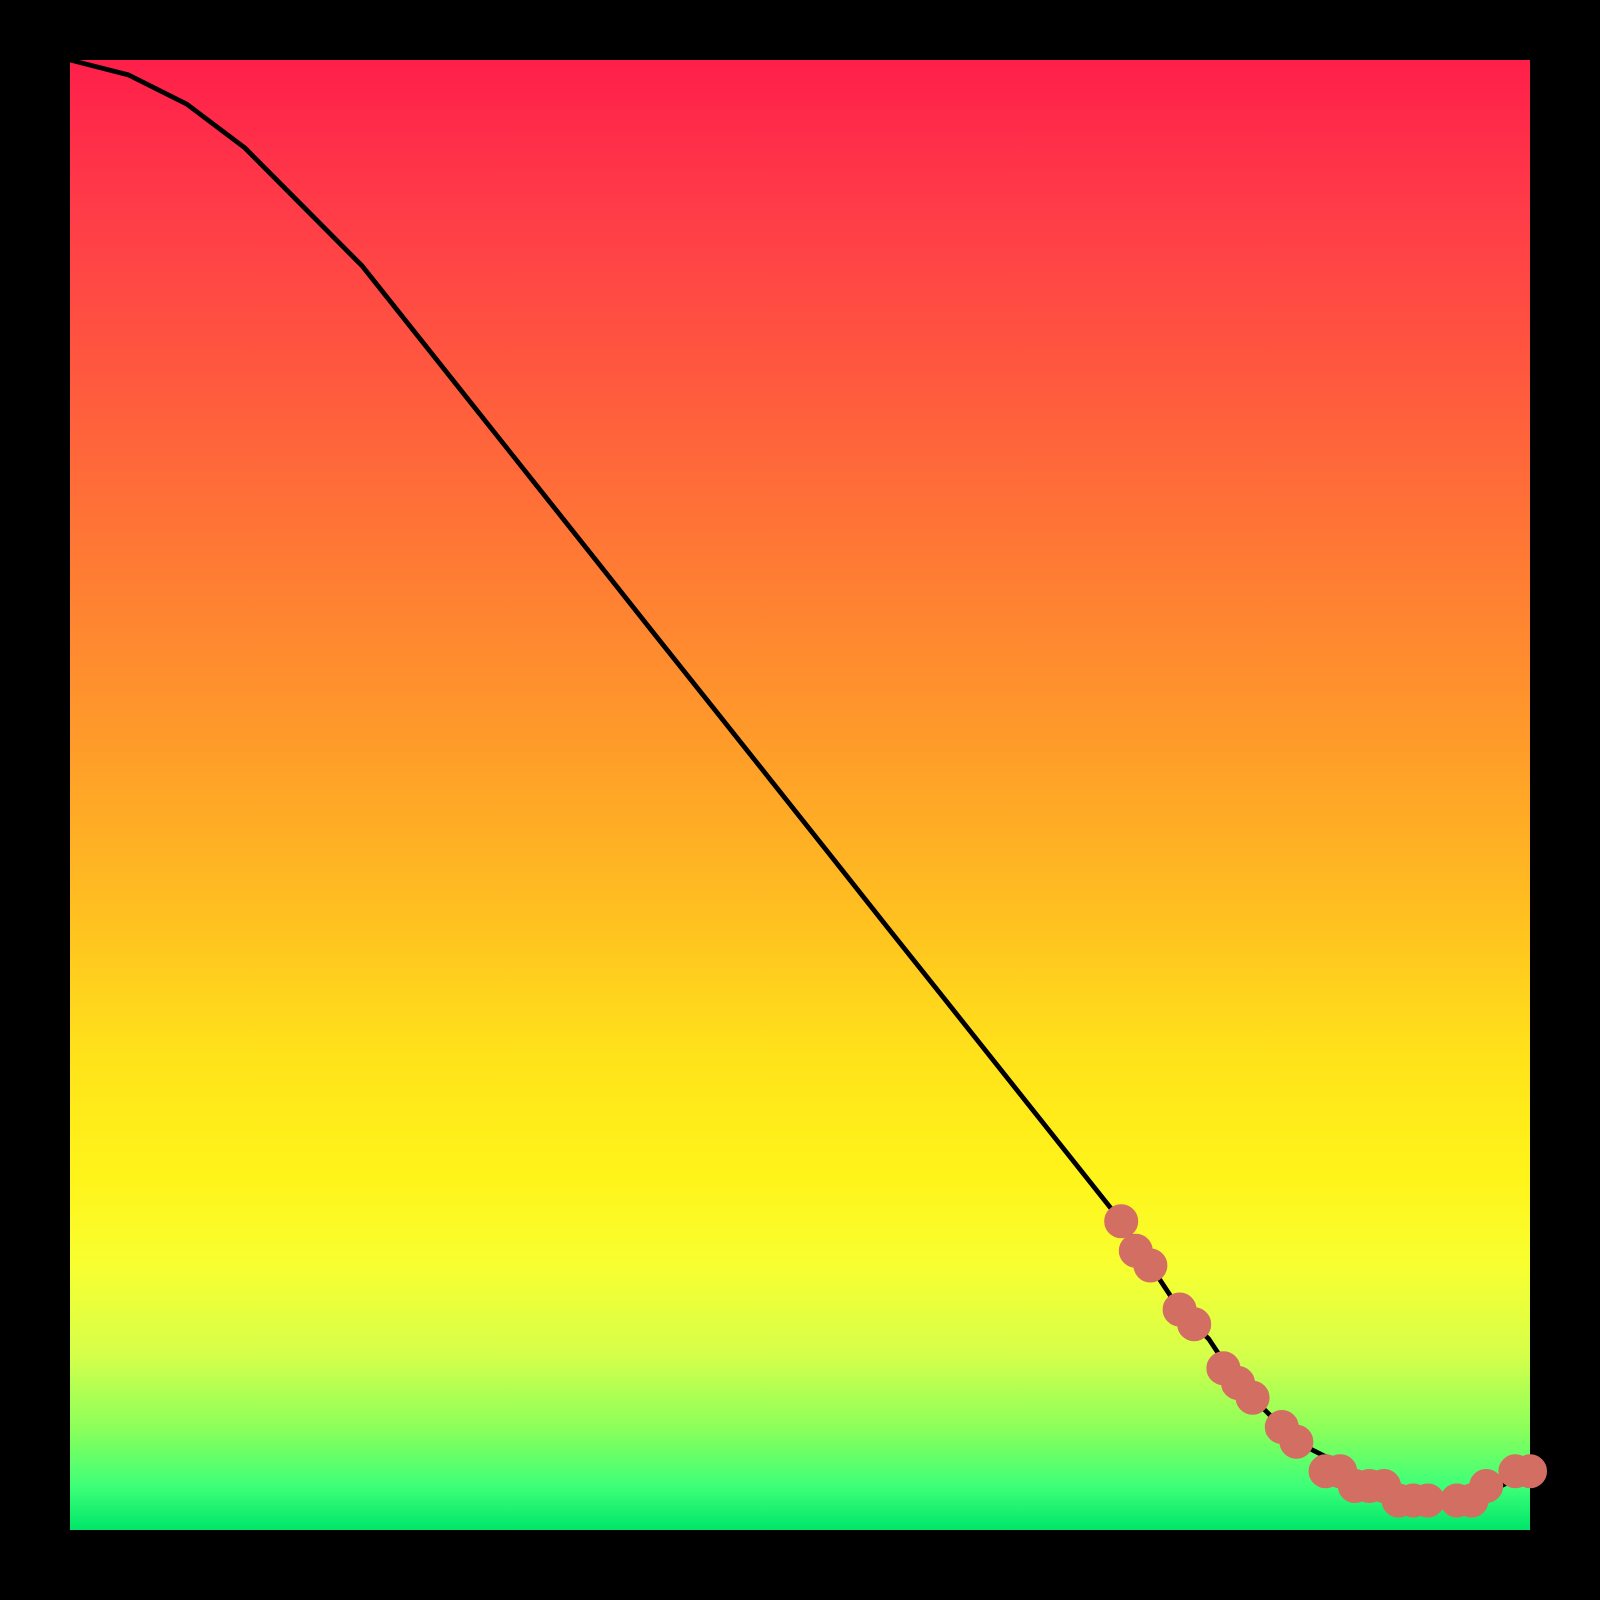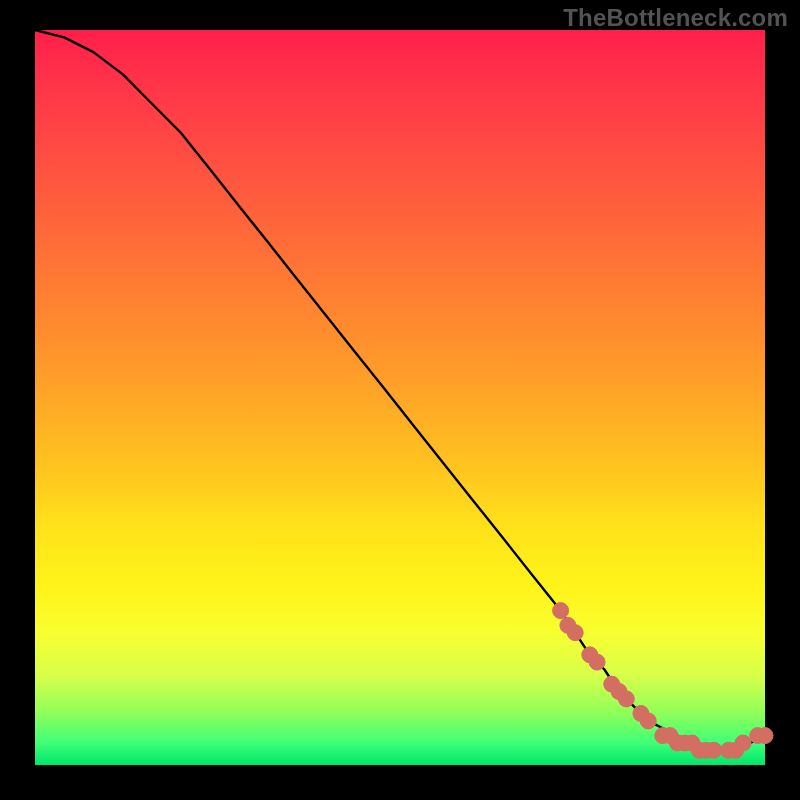--- a/index.html
+++ b/index.html
@@ -68,21 +68,20 @@
   }
   .dot {
     fill: #d36f62;
     stroke: #d36f62;
   }
 </style>
 </head>
 <body>
 
 <div class="frame">
-  <div class="watermark">TheBottleneck.com</div>
 
   <div class="plot-area">
     <svg class="curve" viewBox="0 0 730 735" preserveAspectRatio="none">
       <path id="curve-path" class="curve-line" d="M0.0 0.0 L29.2 7.4 L58.4 22.1 L87.6 44.1 L116.8 73.5 L146.0 102.9 L175.2 139.6 L204.4 176.4 L233.6 213.1 L262.8 249.9 L292.0 286.7 L321.2 323.4 L350.4 360.1 L379.6 396.9 L408.8 433.7 L438.0 470.4 L467.2 507.1 L496.4 543.9 L525.6 580.6 L540.2 602.7 L554.8 624.8 L569.4 639.5 L584.0 661.5 L598.6 676.2 L613.2 690.9 L627.8 698.3 L642.4 705.6 L657.0 713.0 L671.6 720.3 L686.2 720.3 L700.8 720.3 L715.4 713.0 L730.0 705.6"></path>
       <g id="dots">
           <circle cx="525.6" cy="580.6" r="8" class="dot"></circle>
           <circle cx="532.9" cy="595.4" r="8" class="dot"></circle>
           <circle cx="540.2" cy="602.7" r="8" class="dot"></circle>
           <circle cx="554.8" cy="624.8" r="8" class="dot"></circle>
           <circle cx="562.1" cy="632.1" r="8" class="dot"></circle>

